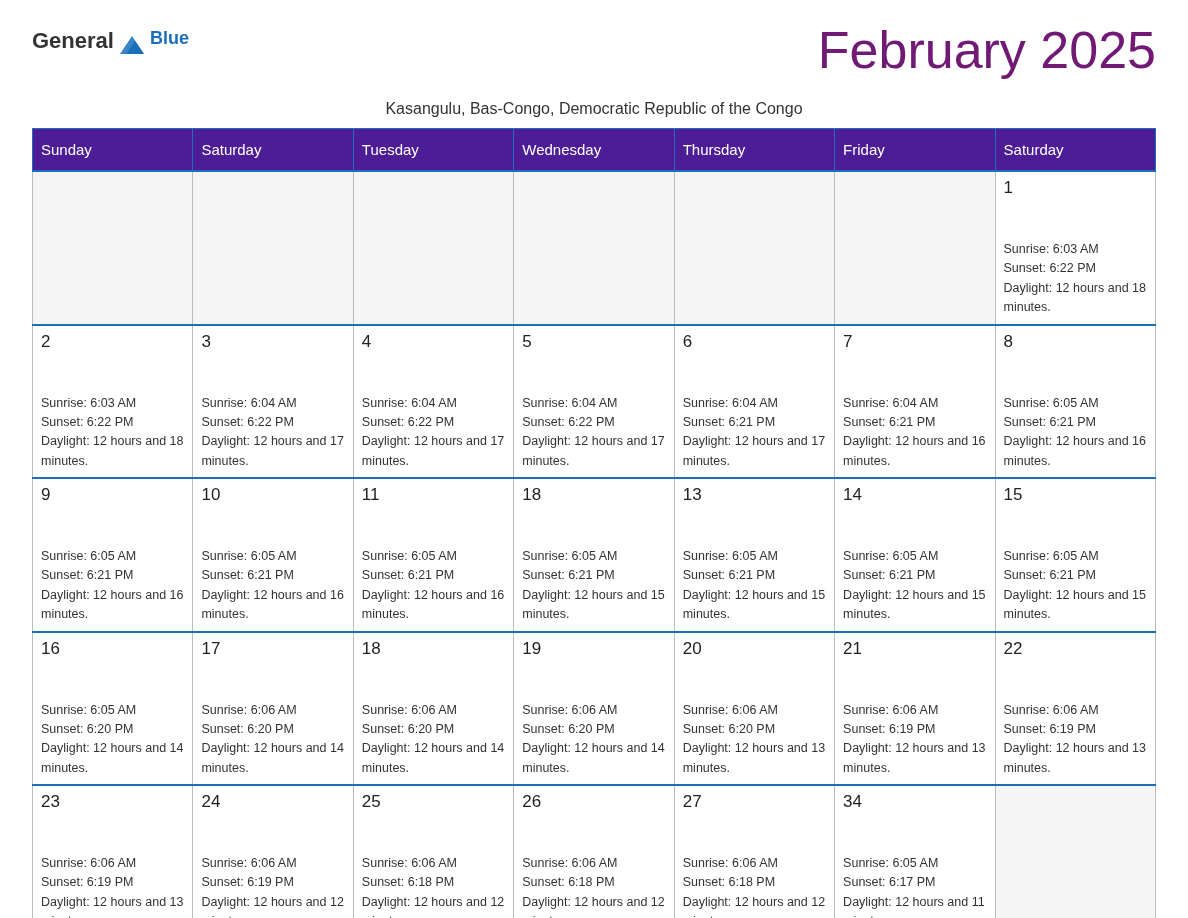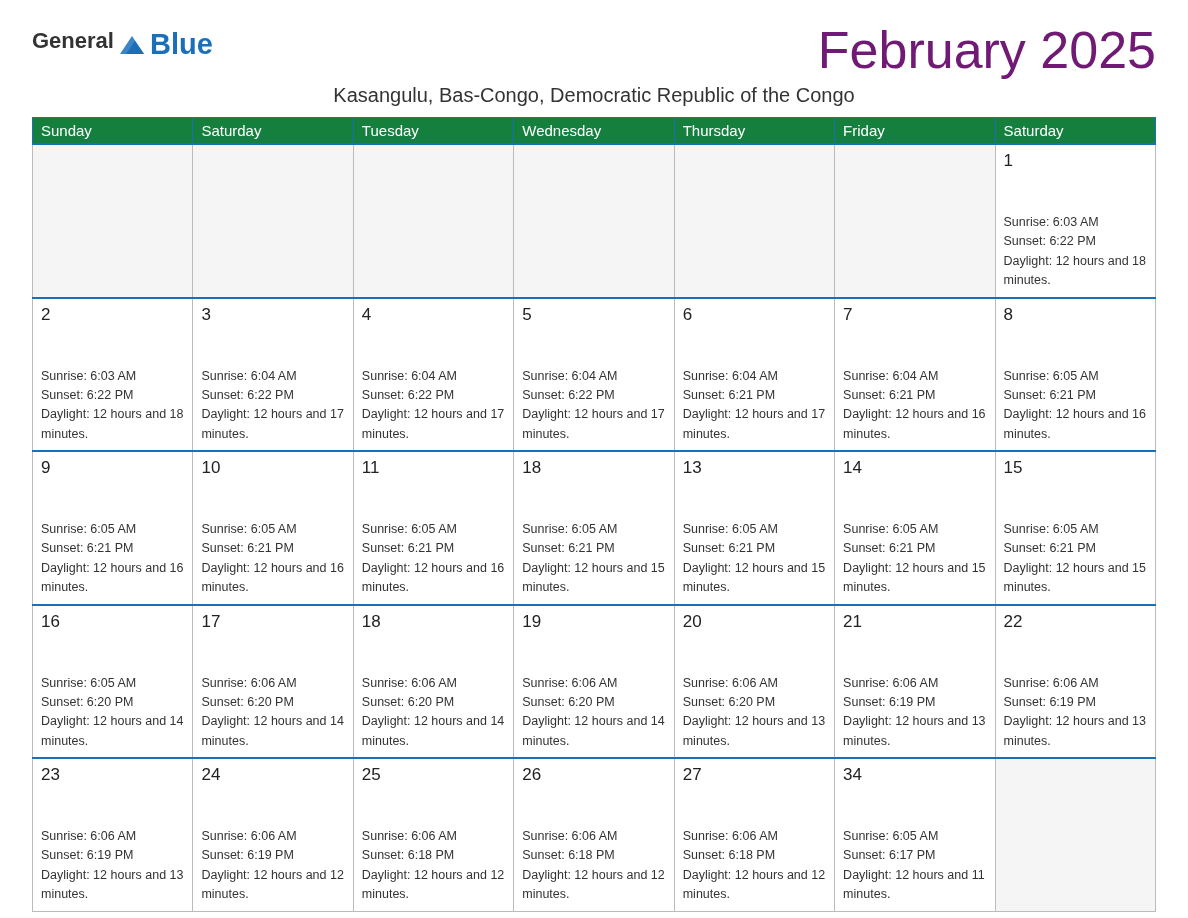--- a/index.html
+++ b/index.html
@@ -8,63 +8,63 @@
       background: #fff;
       color: #222;
       padding: 24px 32px;
       width: 1188px;
       min-height: 918px;
     }
     .header-row {
       display: flex;
       justify-content: space-between;
       align-items: flex-start;
-      margin-bottom: 8px;
+      margin-bottom: 24px;
     }
     .logo-text-general {
       font-size: 22px;
       font-weight: bold;
       color: #333;
     }
     .logo-text-blue {
-      font-size: 29px;
+      font-size: 18px;
       font-weight: bold;
       color: #1a6fba;
     }
     .logo-icon {
       width: 32px;
       height: 32px;
       margin-left: 2px;
       margin-right: 2px;
       display: inline-block;
     }
     .month-title {
       font-size: 52px;
       font-weight: normal;
       color: #701a75;
       text-align: right;
       line-height: 1;
     }
     .location-subtitle {
       text-align: center;
-      font-size: 20px;
+      font-size: 16px;
       color: #333;
       margin-bottom: 10px;
     }
     .calendar-table {
       width: 100%;
       border-collapse: collapse;
       table-layout: fixed;
     }
     .calendar-table th {
-      background: #15803d;
+      background: #4c1d95;
       color: #fff;
       font-size: 15px;
       font-weight: normal;
-      padding: 4px 8px;
+      padding: 12px 8px;
       text-align: left;
       border: 1px solid #1a6fba;
     }
     .calendar-table td {
       vertical-align: top;
       border: 1px solid #bbb;
       padding: 6px 8px;
       min-height: 90px;
       height: 110px;
       font-size: 13px;

